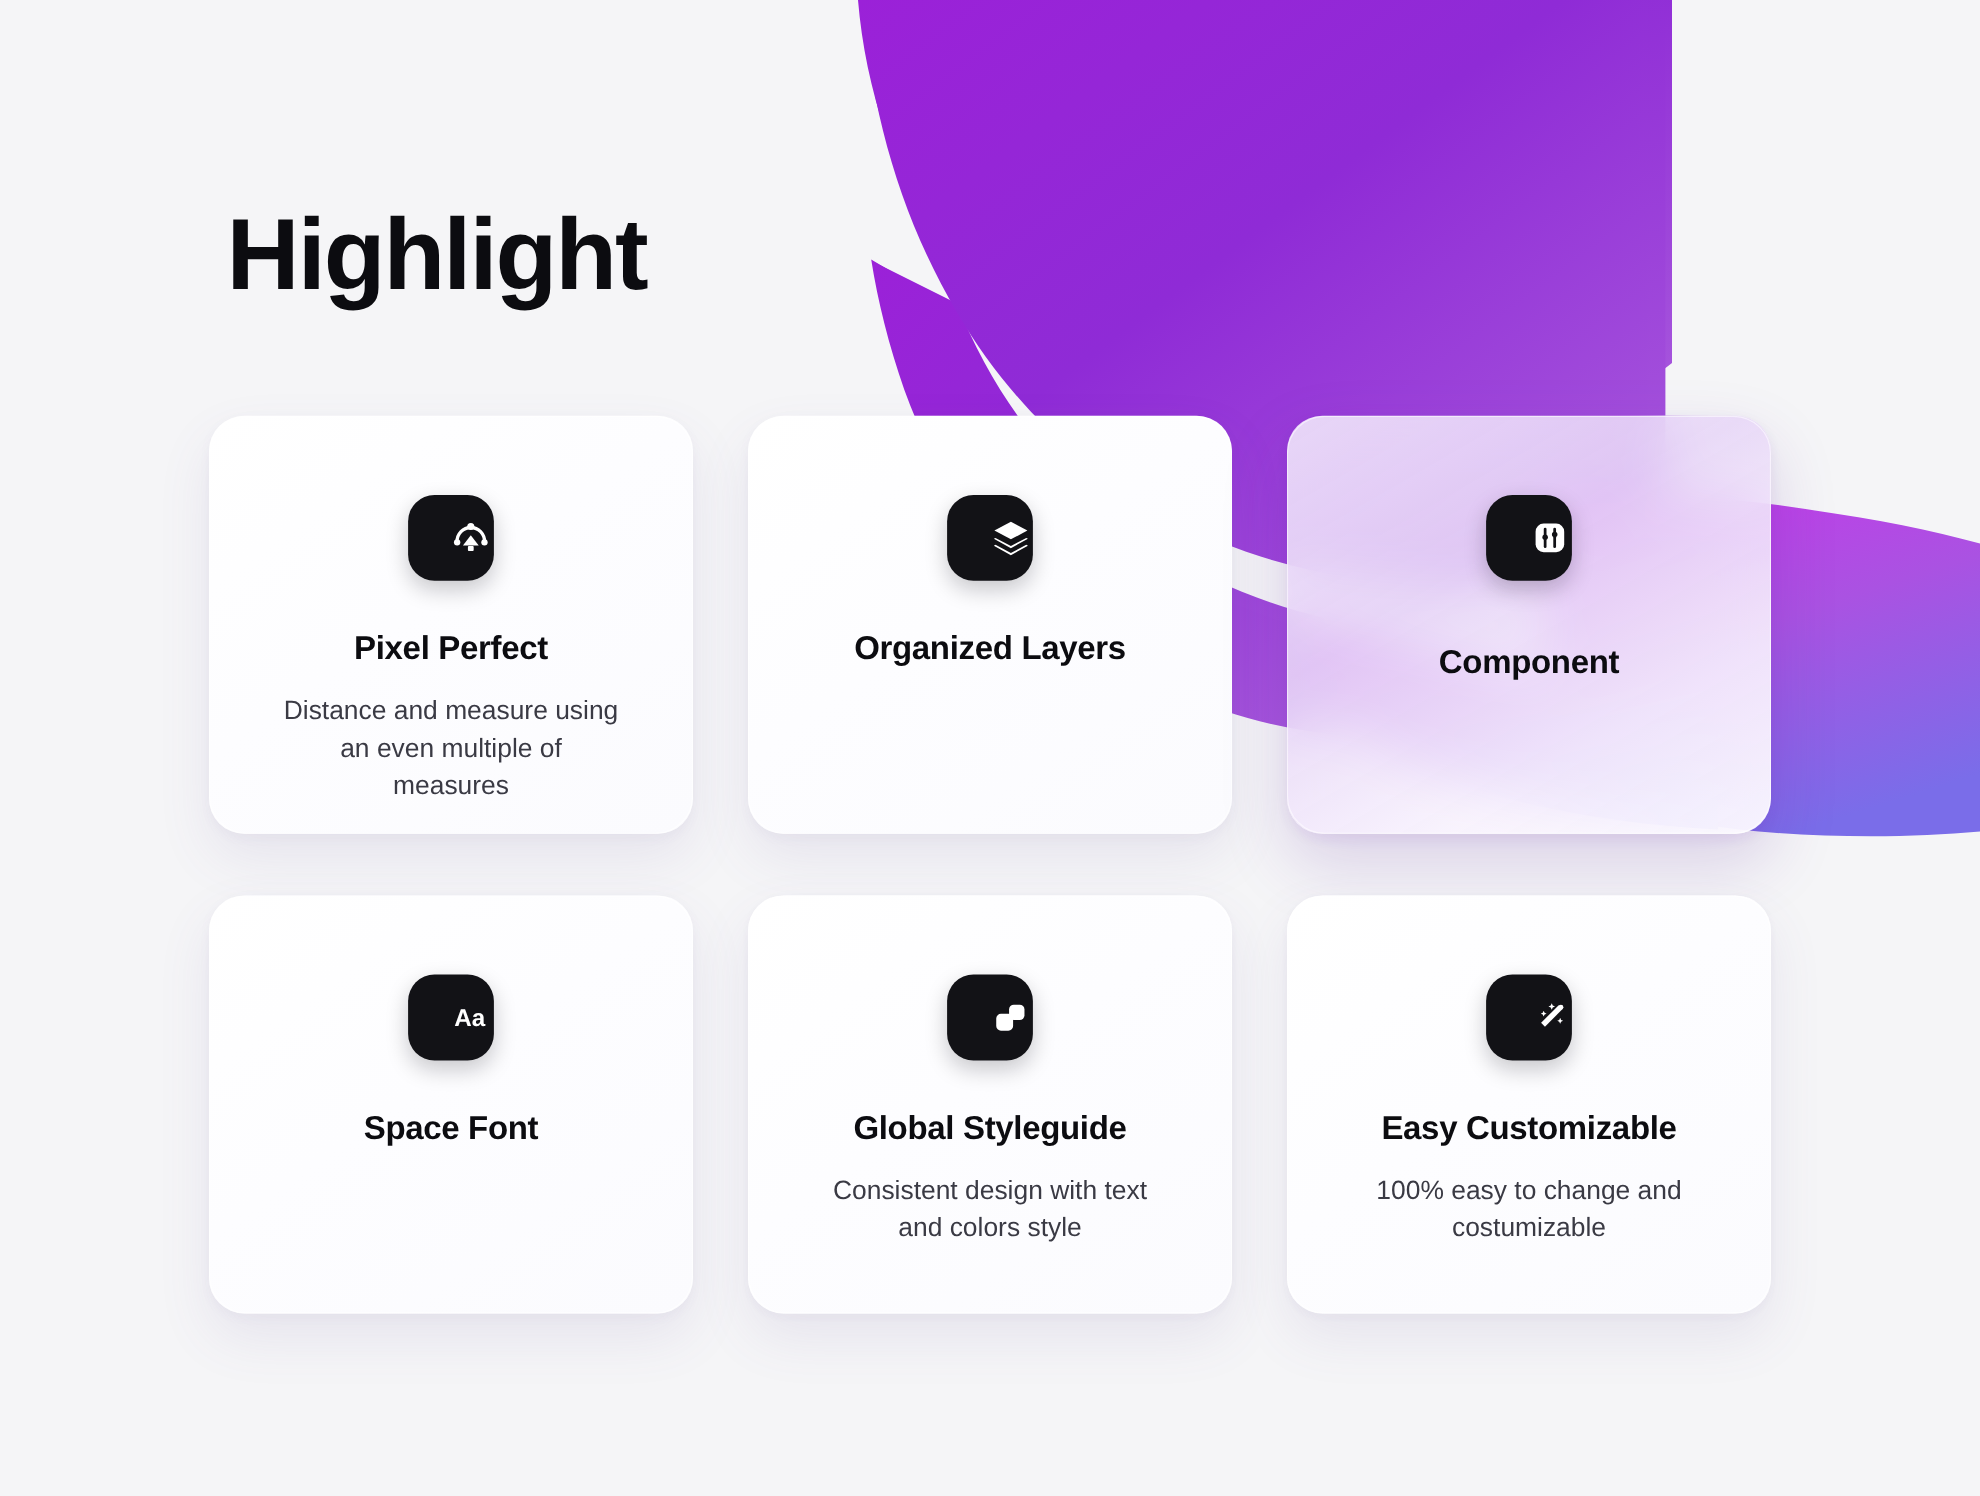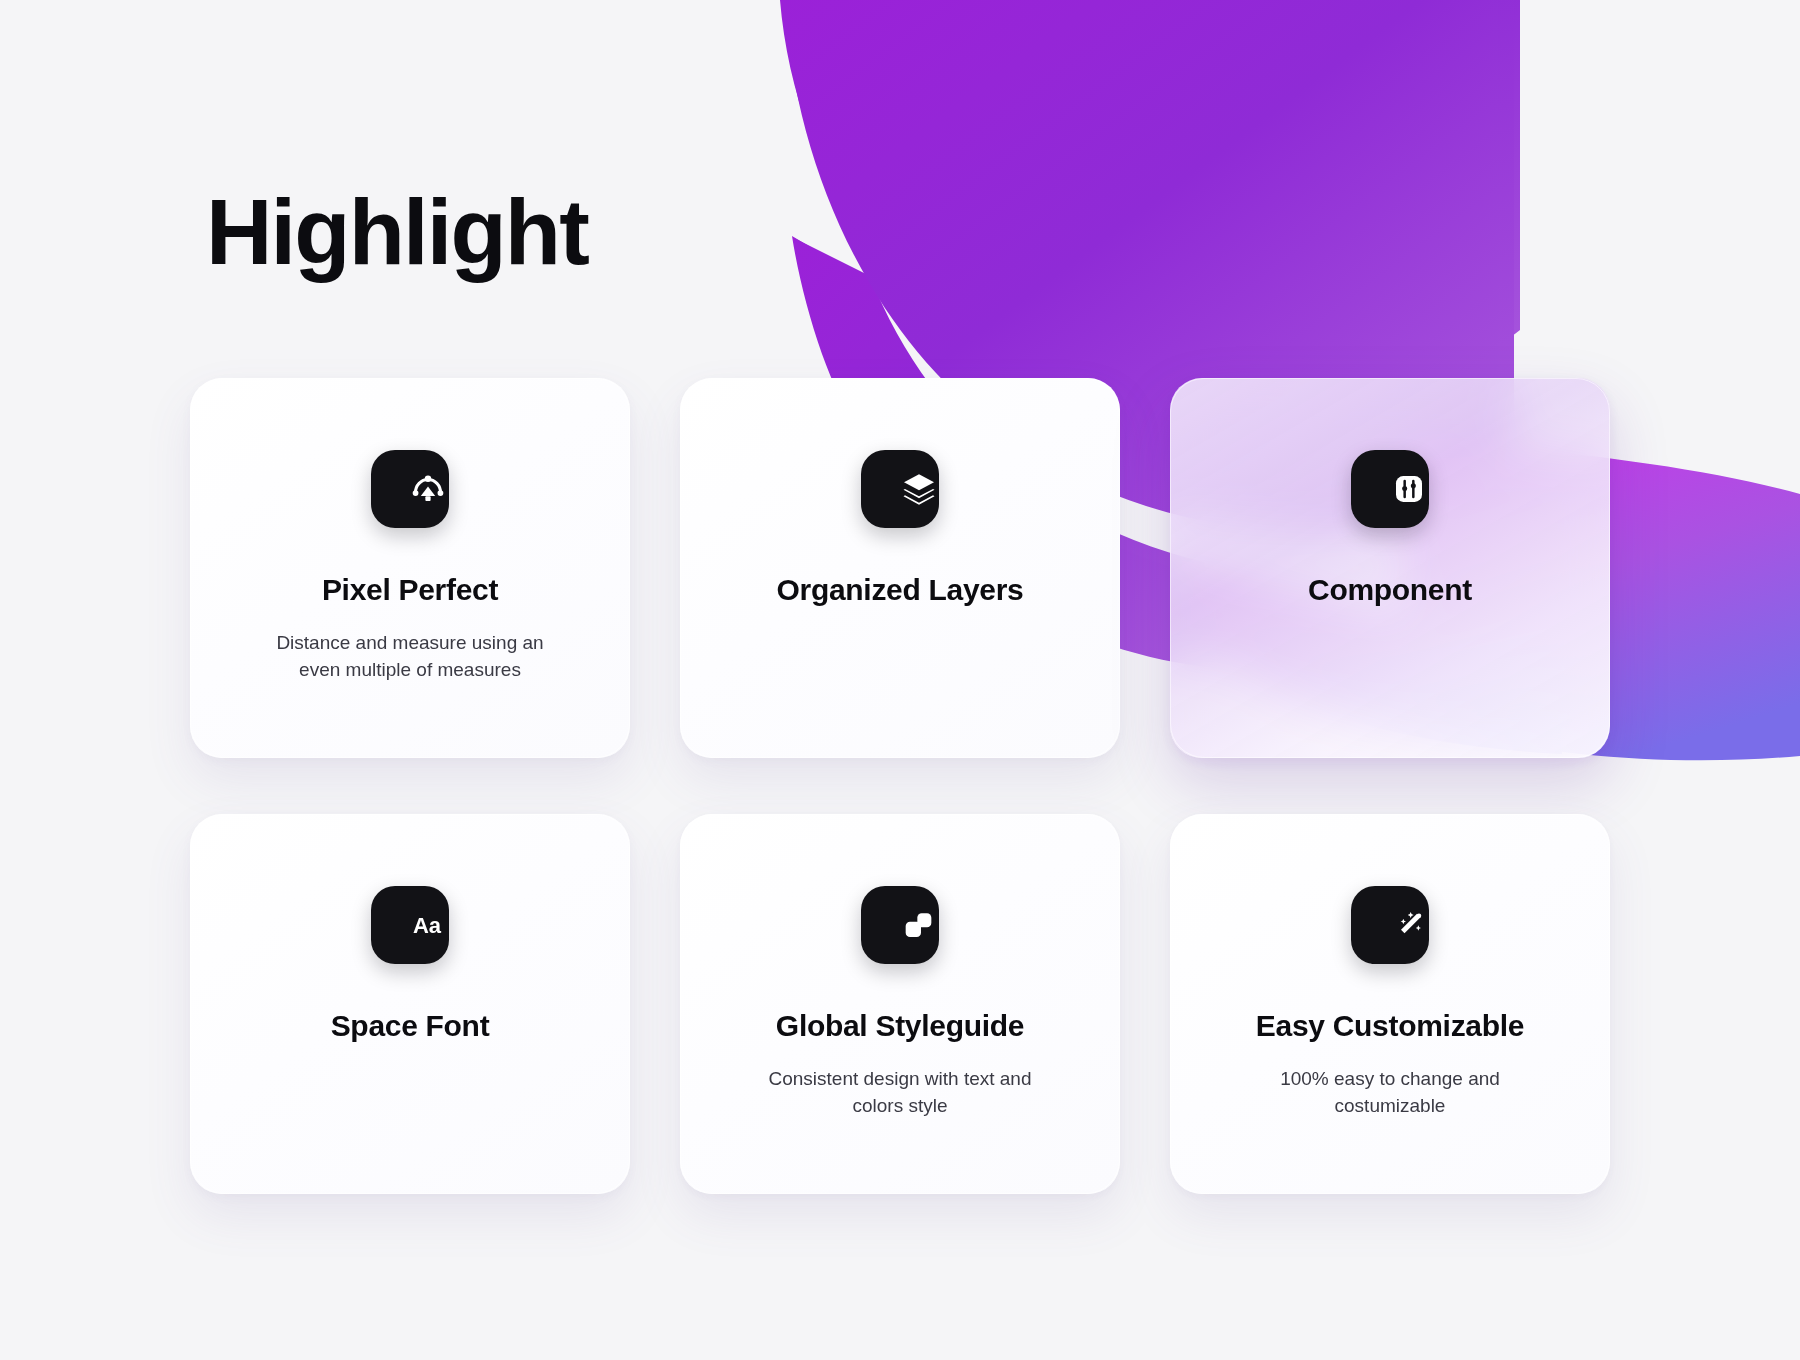--- a/index.html
+++ b/index.html
@@ -79,20 +79,21 @@
   .card.glass {
     background:linear-gradient(150deg,
         rgba(238,226,250,0.93) 0%,
         rgba(231,214,247,0.88) 38%,
         rgba(248,242,253,0.90) 72%,
         rgba(255,253,255,0.93) 100%);
     backdrop-filter:blur(22px);
     -webkit-backdrop-filter:blur(22px);
     box-shadow:0 26px 60px rgba(96,40,160,0.18),
                0 4px 14px rgba(96,40,160,0.08);
+    gap:13px;
   }
   .card.glass::after{
     border:1px solid rgba(255,255,255,0.55);
   }
 
   .icon-tile {
     width:78px; height:78px;
     border-radius:24px;
     background:#121216;
     display:flex;
@@ -108,21 +109,21 @@
     font-size:30px;
     font-weight:700;
     letter-spacing:-0.01em;
     color:#0c0c10;
     text-align:center;
     line-height:1.2;
   }
 
   .card-desc {
     margin-top:22px;
-    font-size:19px;
+    font-size:24px;
     font-weight:400;
     color:#3a3a44;
     text-align:center;
     line-height:1.42;
     max-width:360px;
     padding:0 24px;
   }
   .card.glass .card-desc { color:#3b3246; }
 </style>
 </head>

